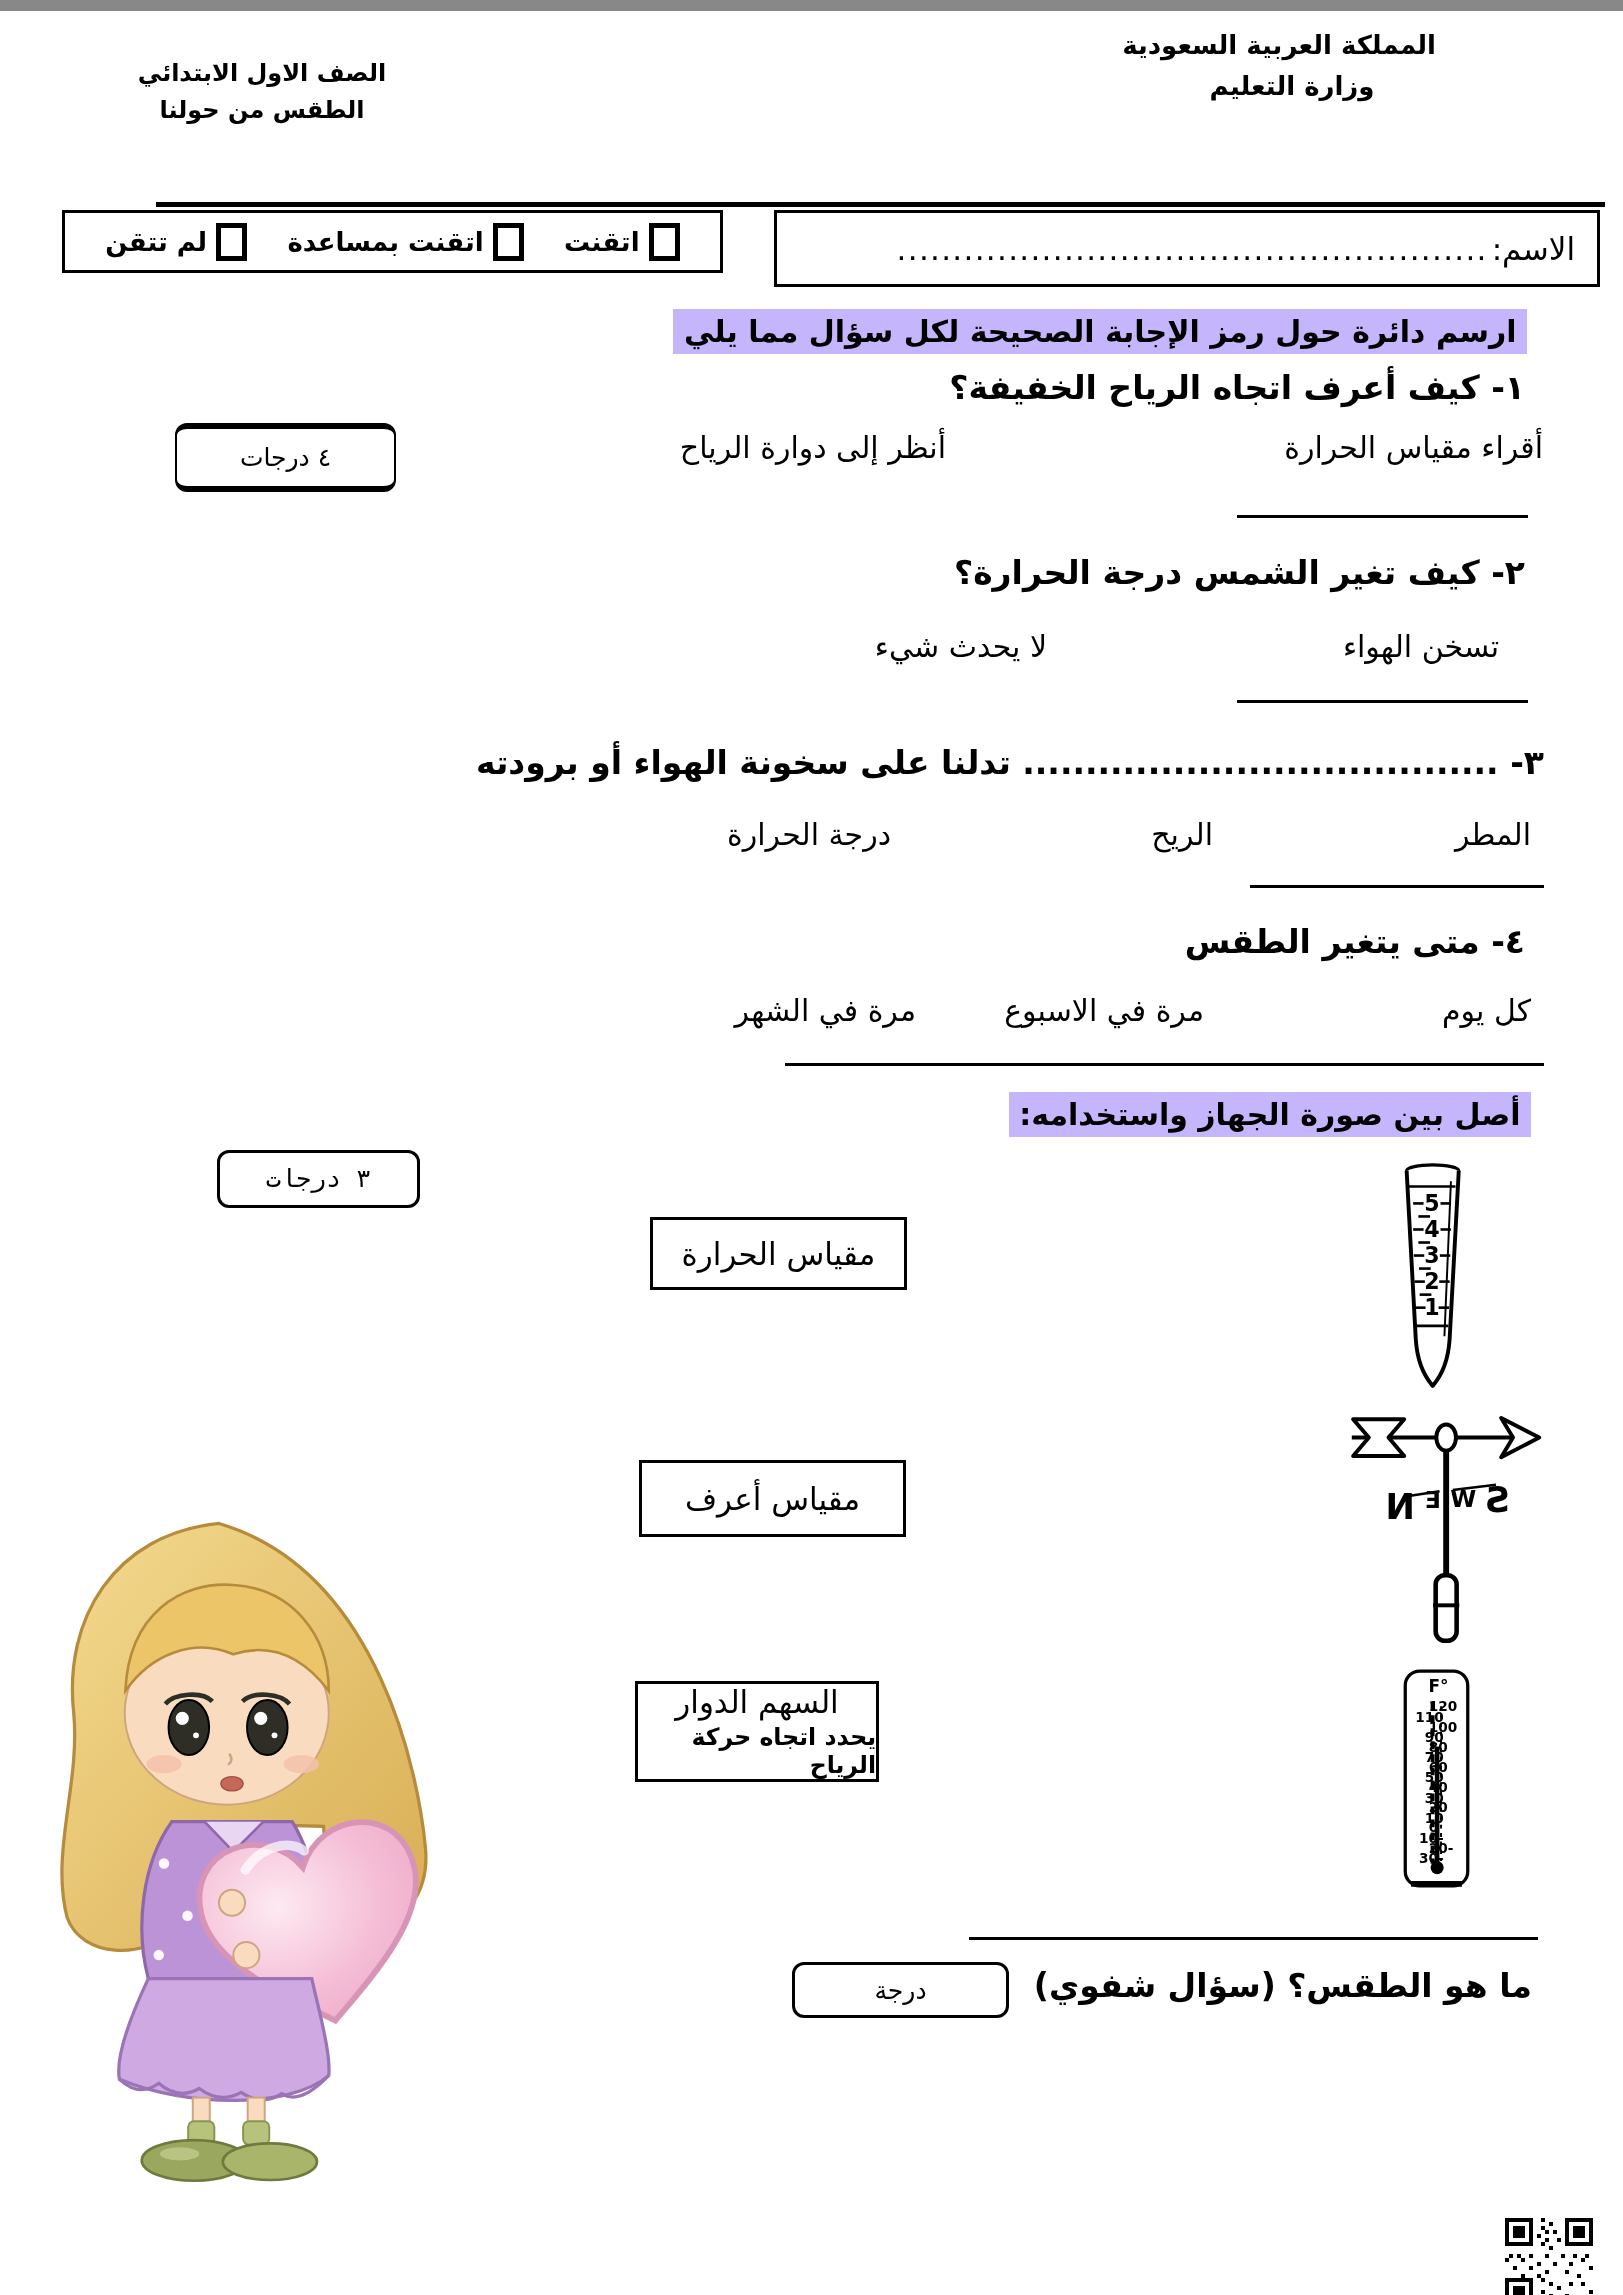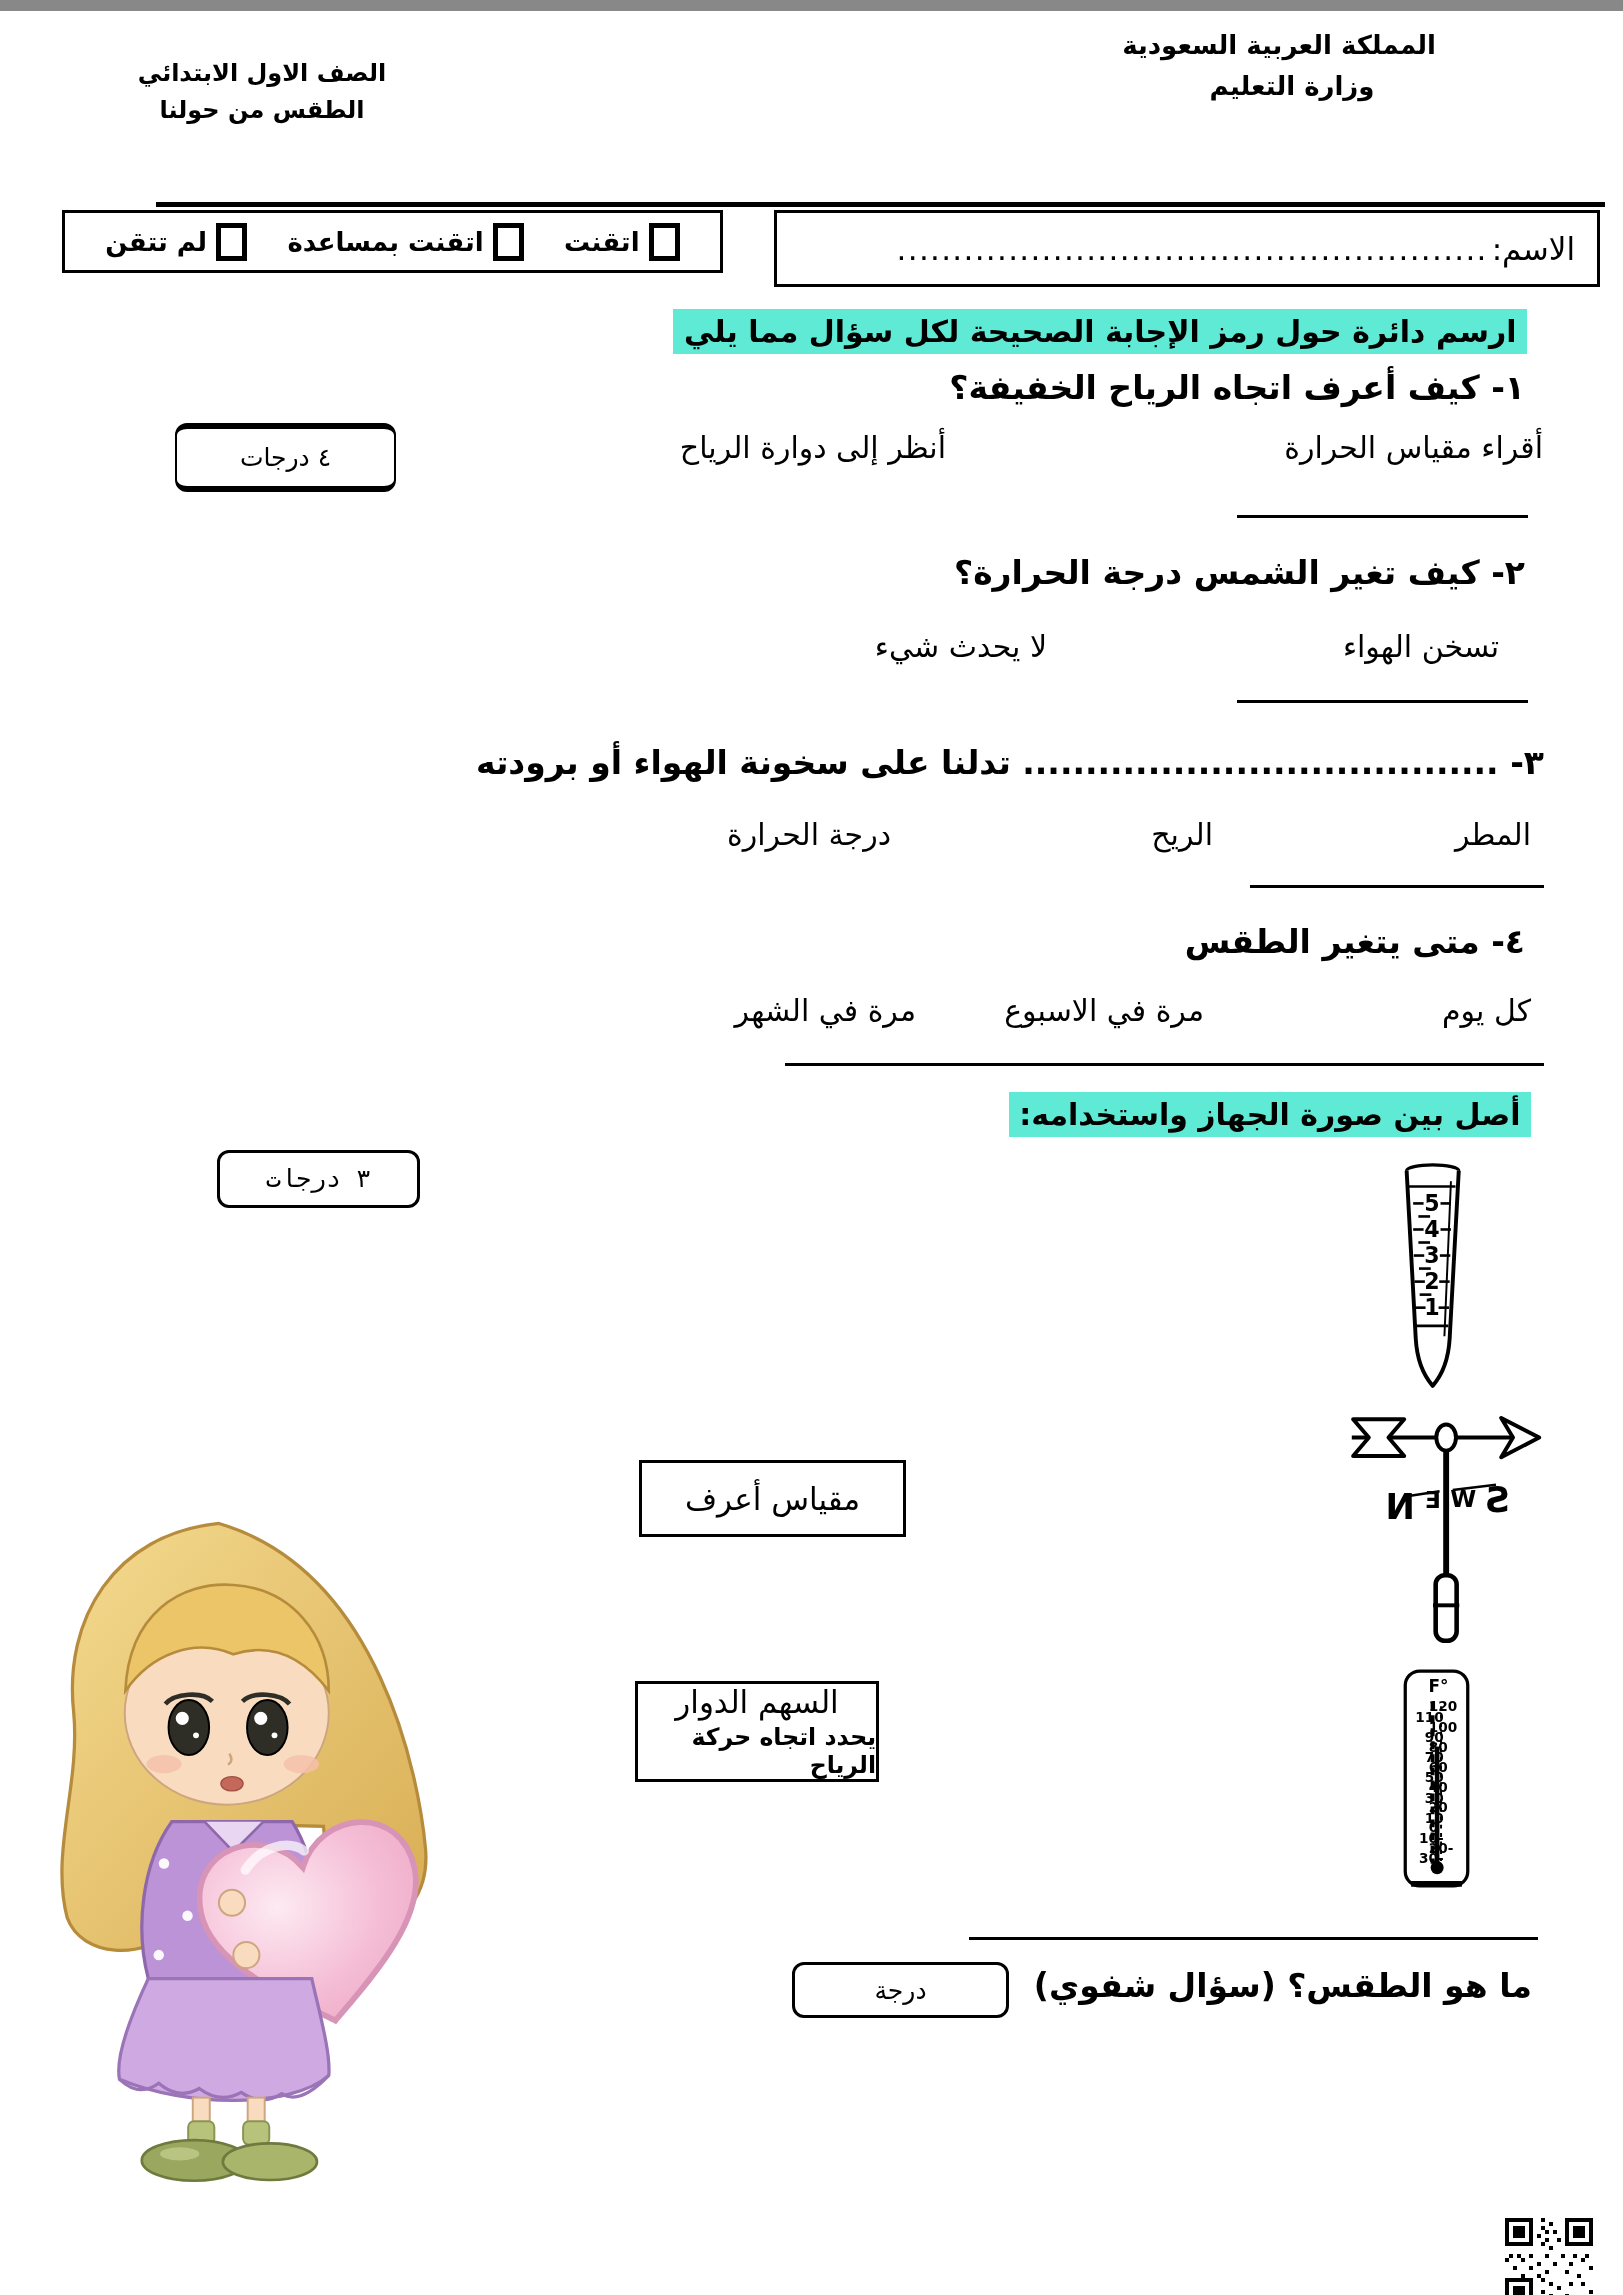--- a/index.html
+++ b/index.html
@@ -17,21 +17,21 @@
   .top-rule { left:156px; top:191px; width:1449px; height:5.2px; }
   .box { position:absolute; border:3.3px solid #000; background:#fff; }
   .name-box { left:774px; top:199px; width:826px; height:77px;
               display:flex; align-items:center; padding:0 22px; font-size:31px; }
   .name-dots { letter-spacing:1.3px; margin-right:3.9px; overflow:hidden; }
   .eval-box { left:62px; top:199px; width:661px; height:63px;
               display:flex; align-items:center; justify-content:space-evenly; }
   .eval-item { display:flex; align-items:center; gap:9.2px; }
   .cb { display:inline-block; width:31px; height:38px; border:5.2px solid #000; background:#fff; }
   .eval-label { font-weight:bold; font-size:26px; }
-  .highlight { background:#5eead4; }
+  .highlight { background:#c4b5fd; }
   .instr { right:96px; top:298px; font-size:30px; font-weight:bold; padding:5.2px 10.5px; }
   .q { font-size:33px; font-weight:bold; }
   .opt { font-size:30px; }
   .ansline { position:absolute; background:#000; height:3.3px; }
   .pbadge { position:absolute; background:#fff; display:flex; align-items:center;
             justify-content:center; font-size:25px;border-radius:12px; }
   .badge-top { border:2px solid #000; border-top:6.5px solid #000; border-bottom:6.5px solid #000; }
   .badge-plain { border:3.9px solid #000; }
   .mlabel { position:absolute; border:3.3px solid #000; display:flex; flex-direction:column;
             align-items:center; justify-content:center; font-size:31px; background:#fff; }
@@ -126,20 +126,23 @@
     </g>
     <g font-size="34" font-weight="bold" text-anchor="middle" fill="#000">
       <text x="63" y="76">5</text>
       <text x="63" y="116">4</text>
       <text x="63" y="156">3</text>
       <text x="63" y="196">2</text>
       <text x="63" y="236">1</text>
     </g>
   </svg>
 
+  <div class="mlabel" style="left:650px; top:1206px; width:257px; height:73px;">
+    <span>مقياس الحرارة</span>
+  </div>
 
   <svg class="abs" style="left:1340px; top:1399px;" width="211" height="236" viewBox="0 0 322 360">
     <line x1="18" y1="42" x2="300" y2="42" stroke="#000" stroke-width="6"></line>
     <path d="M246 12 L304 42 L246 72 L264 42 Z" fill="#fff" stroke="#000" stroke-width="6" stroke-linejoin="round"></path>
     <path d="M98 14 L20 14 L44 42 L20 70 L98 70 L74 42 Z" fill="#fff" stroke="#000" stroke-width="6" stroke-linejoin="round"></path>
     <ellipse cx="162" cy="42" rx="15" ry="20" fill="#fff" stroke="#000" stroke-width="6"></ellipse>
     <line x1="162" y1="62" x2="162" y2="252" stroke="#000" stroke-width="9"></line>
     <line x1="100" y1="132" x2="152" y2="124" stroke="#000" stroke-width="4"></line>
     <line x1="172" y1="122" x2="238" y2="114" stroke="#000" stroke-width="4"></line>
     <g font-weight="bold" fill="#000" text-anchor="middle">

